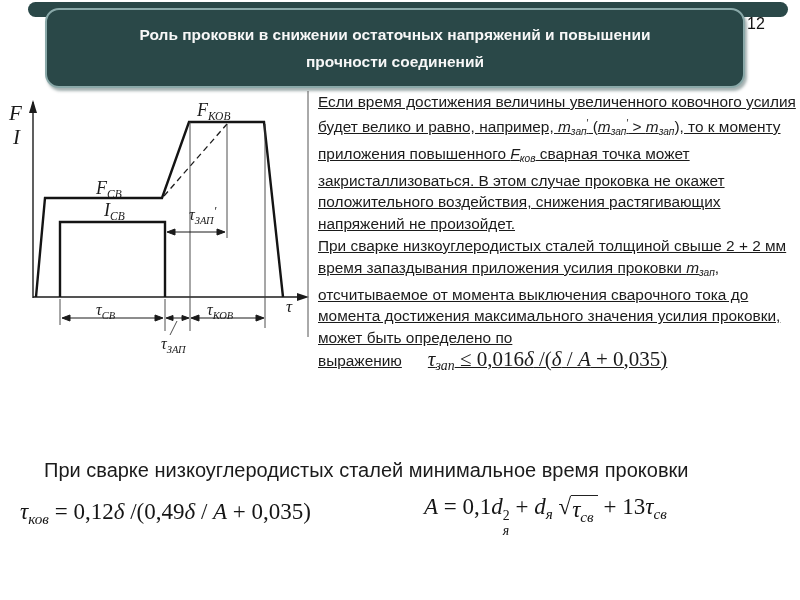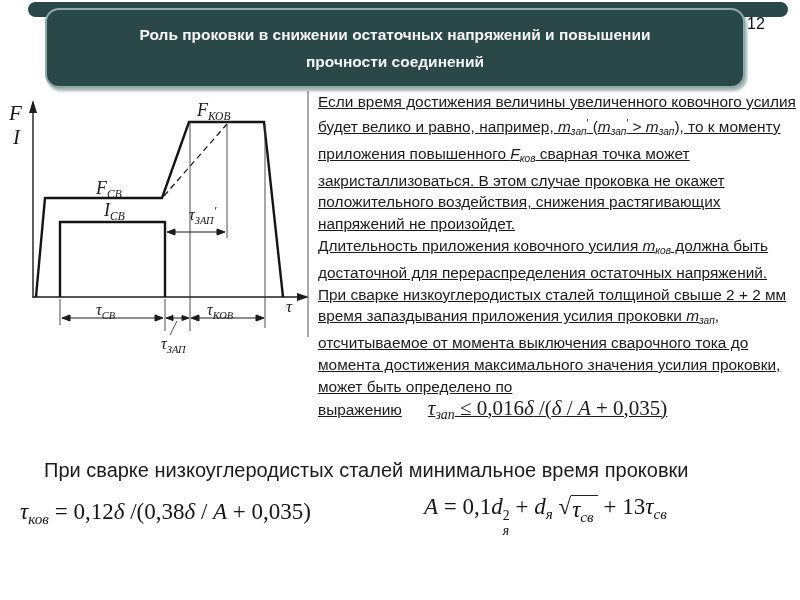--- a/index.html
+++ b/index.html
@@ -106,27 +106,26 @@
     <text class="dlabel" x="207" y="227" font-size="16">
       <tspan>τ</tspan><tspan font-size="10.5" dy="3.5">КОВ</tspan>
     </text>
     <text class="dlabel" x="161" y="261" font-size="16">
       <tspan>τ</tspan><tspan font-size="10.5" dy="3.5">ЗАП</tspan>
     </text>
   </svg>
 
   <div class="text-block">
     <p><span><span>Если время достижения величины увеличенного ковочного усилия будет велико и равно, например, </span><span class="i">т</span><span class="i sub">зап</span><span class="sup">′</span><span> (</span><span class="i">т</span><span class="i sub">зап</span><span class="sup">′</span><span> &gt; </span><span class="i">т</span><span class="i sub">зап</span><span>), то к моменту приложения повышенного </span><span class="i">F</span><span class="i sub">ков</span><span> сварная точка может закристаллизоваться. В этом случае проковка не окажет положительного воздействия, снижения растягивающих напряжений не произойдет.</span></span></p>
-    <p><span><span>Длительность приложения ковочного усилия </span><span class="i">т</span><span class="i sub">ков</span><span> должна быть достаточной для перераспределения остаточных напряжений.</span></span></p>
     <p><span><span>При сварке низкоуглеродистых сталей толщиной свыше 2 + 2 мм время запаздывания приложения усилия проковки </span><span class="i">т</span><span class="i sub">зап</span><span>, отсчитываемое от момента выключения сварочного тока до момента достижения максимального значения усилия проковки, может быть определено по выражению</span></span><span class="formula-inline"><span class="srf i">τ</span><span class="srf i sub">зап</span><span class="srf"> ≤ 0,016</span><span class="srf i">δ</span><span class="srf"> /(</span><span class="srf i">δ</span><span class="srf"> / </span><span class="srf i">A</span><span class="srf"> + 0,035)</span></span></p>
   </div>
 
   <div class="bottom-intro">При сварке низкоуглеродистых сталей минимальное время проковки</div>
 
-  <div class="formula formula-b"><span class="i">τ</span><span class="i sub">ков</span><span> = 0,12</span><span class="i">δ</span><span> /(0,38</span><span class="i">δ</span><span> / </span><span class="i">A</span><span> + 0,035)</span></div>
+  <div class="formula formula-b"><span class="i">τ</span><span class="i sub">ков</span><span> = 0,12</span><span class="i">δ</span><span> /(0,49</span><span class="i">δ</span><span> / </span><span class="i">A</span><span> + 0,035)</span></div>
 
   <div class="formula formula-c"><span class="i">A</span><span> = 0,1</span><span class="i">d</span><span class="supsub">
         <span class="ss-sup">2</span>
         <span class="ss-sub">я</span>
       </span><span> + </span><span class="i">d</span><span class="i sub">я</span><span> </span><span class="sqrt">
         <span class="sqrt-sym">√</span>
         <span class="sqrt-inner"><span class="i">τ</span><span class="i sub">св</span></span>
       </span><span> + 13</span><span class="i">τ</span><span class="i sub">св</span></div>
 
   <div class="definition"><span>где </span><span class="srf i">d</span><span class="srf i sub">я</span><span> – диаметр свыше ядра, мм.</span></div>

